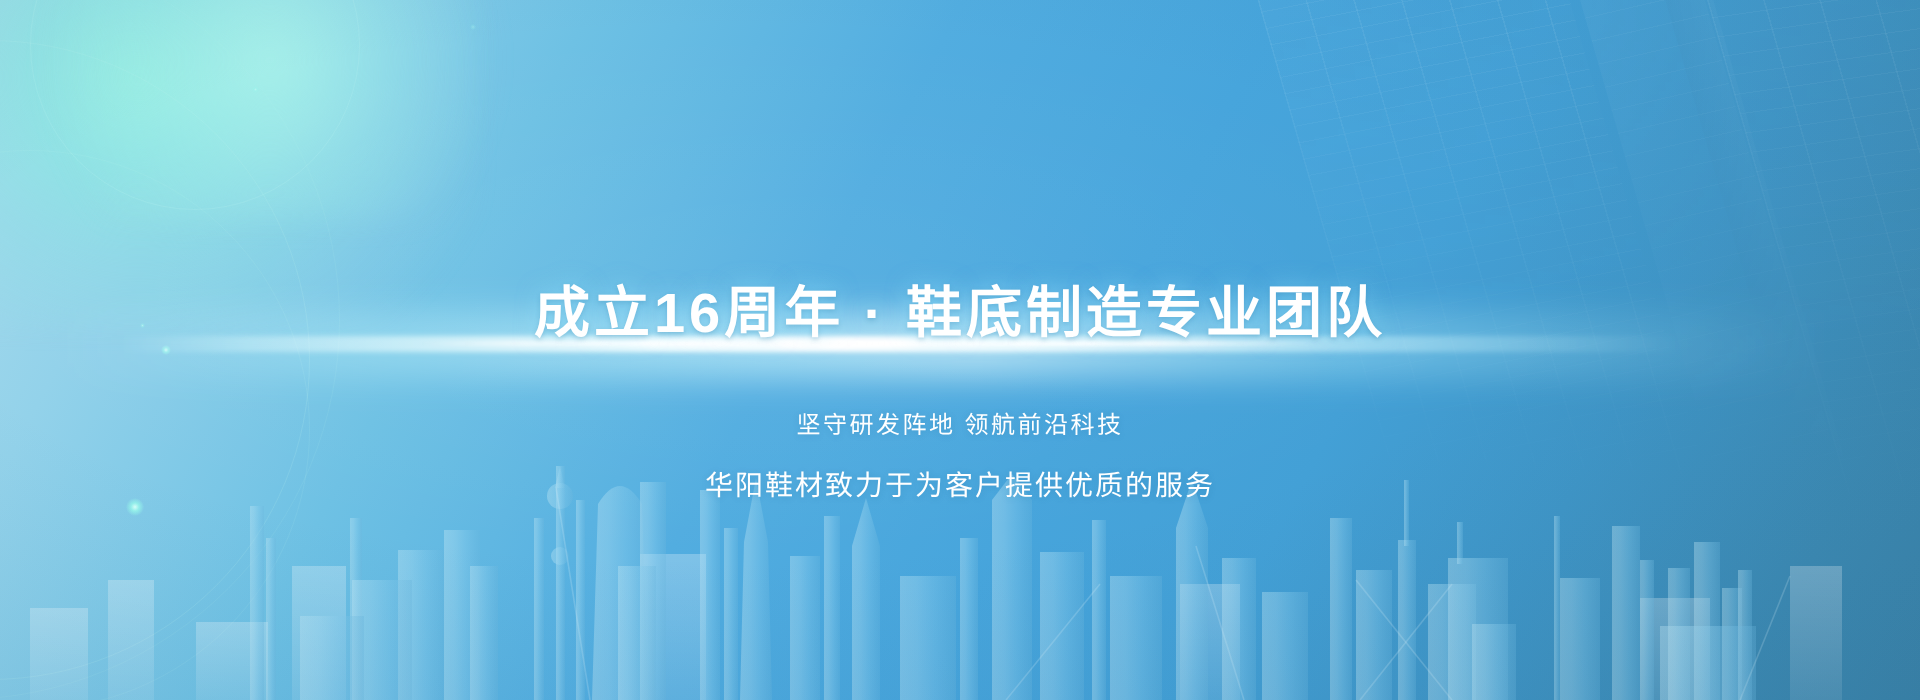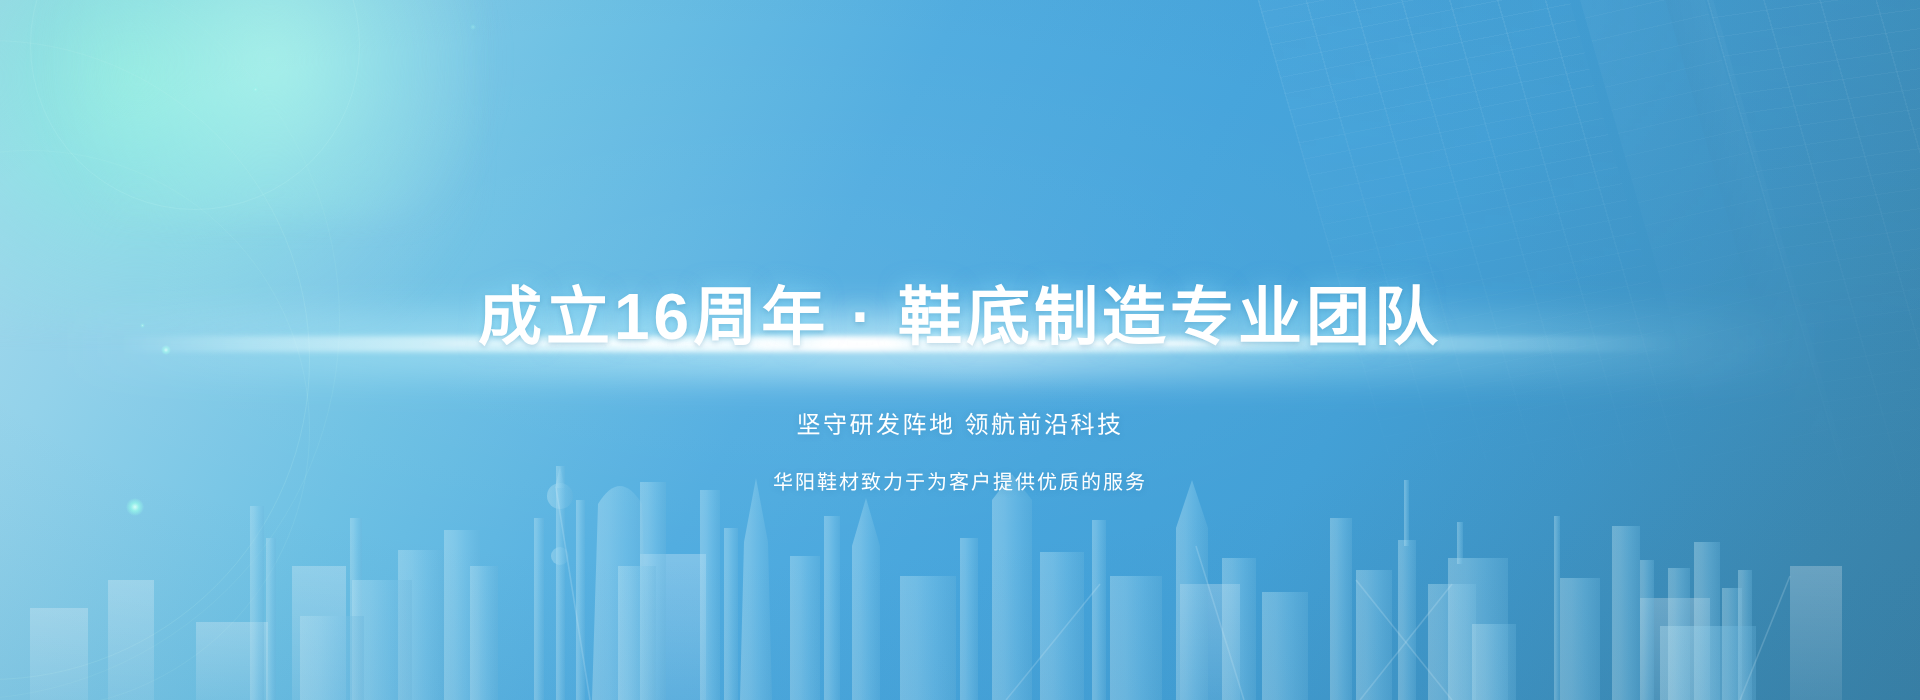--- a/index.html
+++ b/index.html
@@ -174,21 +174,21 @@
   .copy {
     position:absolute;
     left:0; right:0; top:0;
     width:1920px;
     text-align:center;
     pointer-events:none;
   }
   .headline {
     position:absolute;
     left:0; right:0; top:285px;
-    font-size:64px;
+    font-size:56px;
     line-height:1.0;
     font-weight:700;
     color:#ffffff;
     letter-spacing:4px;
     white-space:nowrap;
     text-shadow:0 0 22px rgba(140,225,255,.55), 0 2px 5px rgba(25,95,140,.25);
   }
   .subline {
     position:absolute;
     left:0; right:0; top:413px;
@@ -196,21 +196,21 @@
     line-height:1.0;
     font-weight:400;
     color:#ffffff;
     letter-spacing:2.5px;
     white-space:nowrap;
     text-shadow:0 1px 6px rgba(30,100,150,.22);
   }
   .tagline {
     position:absolute;
     left:0; right:0; top:472px;
-    font-size:20px;
+    font-size:28px;
     line-height:1.0;
     font-weight:400;
     color:#ffffff;
     letter-spacing:2px;
     white-space:nowrap;
     text-shadow:0 1px 6px rgba(30,100,150,.22);
   }
 
   
   .vignette {

